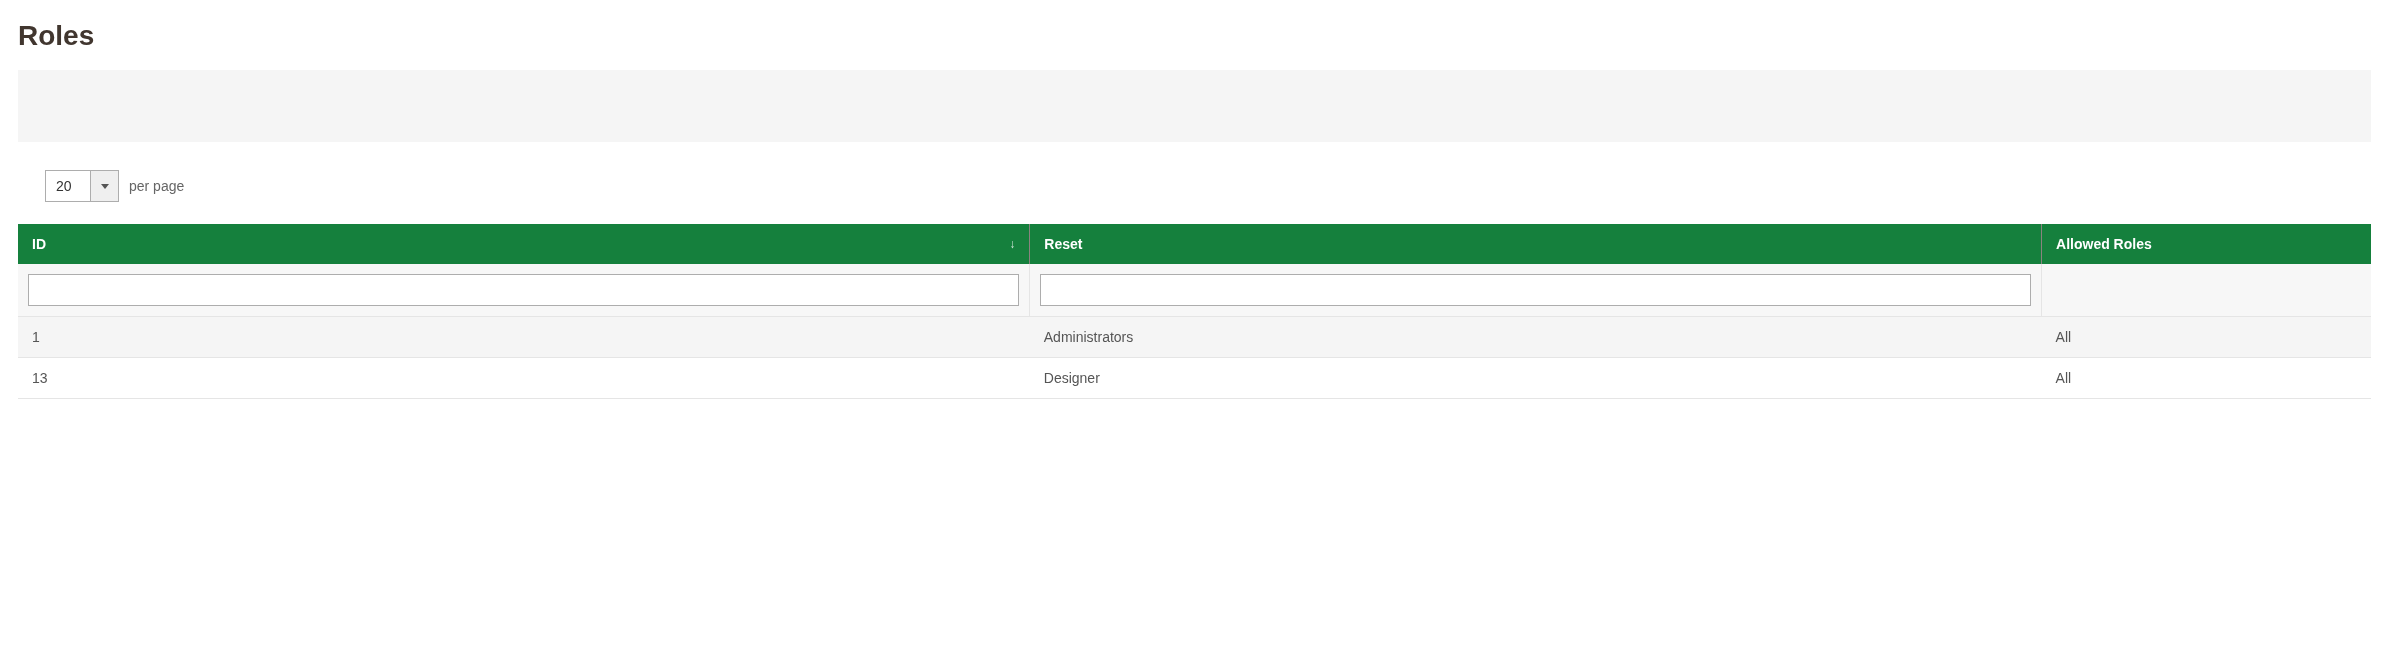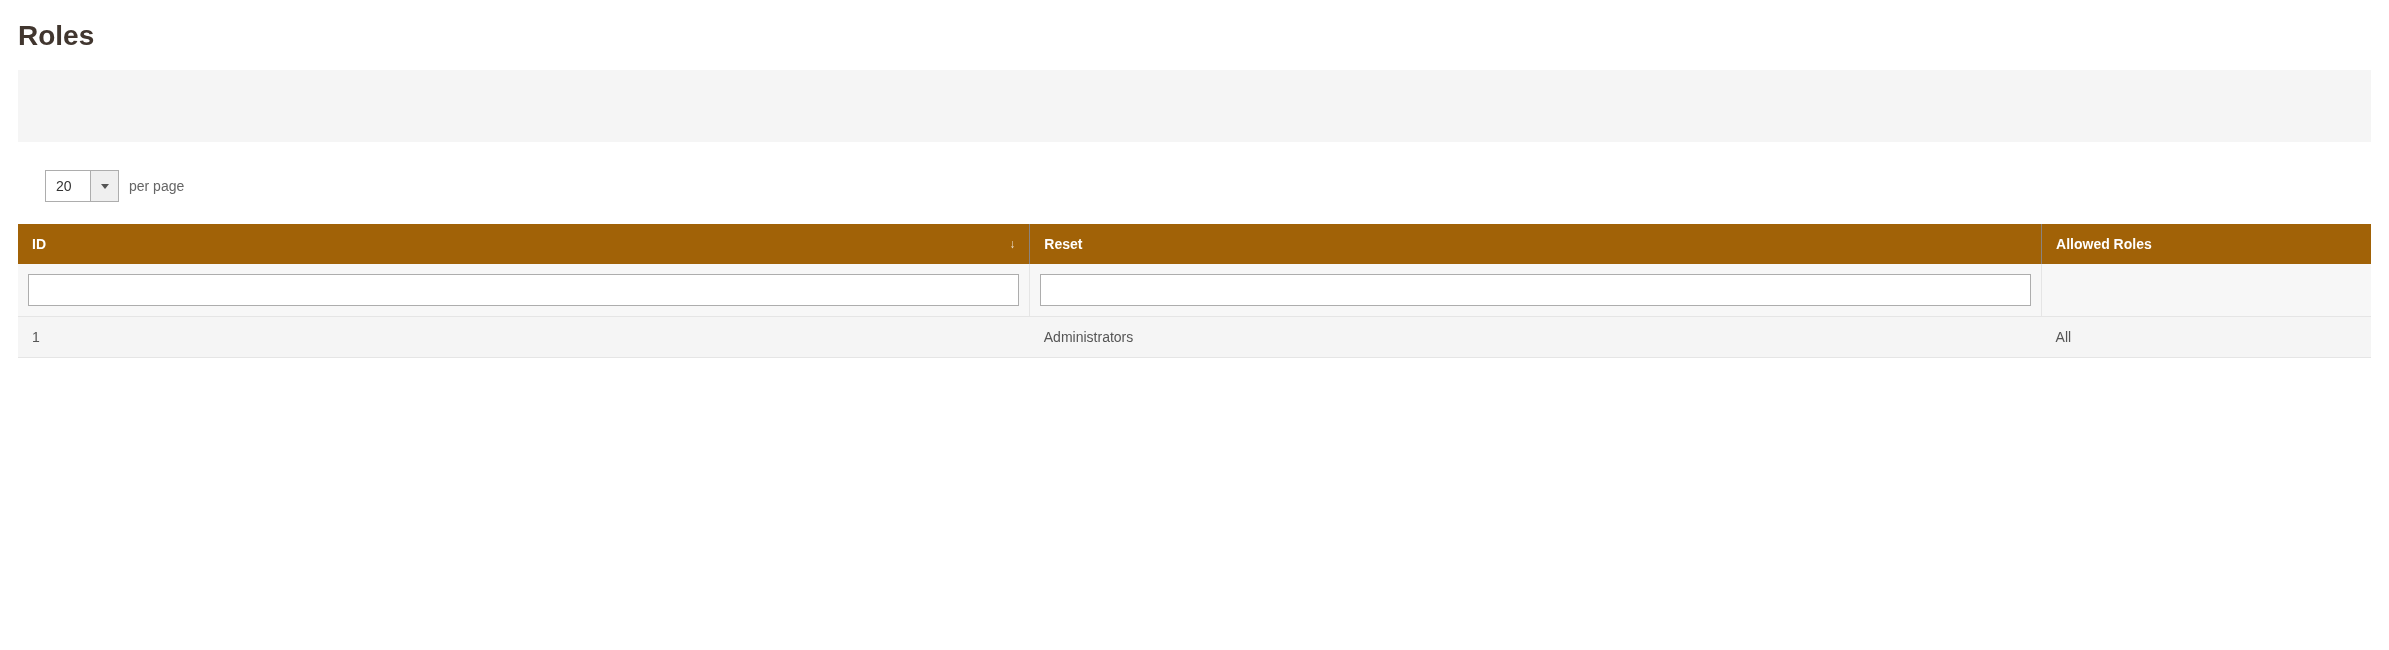--- a/index.html
+++ b/index.html
@@ -94,21 +94,21 @@
     }
     .per-page-label {
       color: #666;
       font-size: 14px;
     }
     table.grid {
       width: 100%;
       border-collapse: collapse;
     }
     table.grid thead th {
-      background: #a16207;
+      background: #15803d;
       color: #ffffff;
       font-weight: 600;
       font-size: 14px;
       text-align: left;
       padding: 12px 14px;
       border-right: 1px solid #8a837f;
     }
     table.grid thead th:last-child {
       border-right: none;
     }
@@ -197,14 +197,19 @@
       <td>
         <input type="text" class="filter-input" value="" style="">
       </td>
       <td></td>
     </tr>
     <tr class="data-row">
       <td>1</td>
       <td>Administrators</td>
       <td>All</td>
     </tr>
+    <tr class="data-row">
+      <td>13</td>
+      <td>Designer</td>
+      <td>All</td>
+    </tr>
   </tbody>
 </table>
 
 </body></html>

